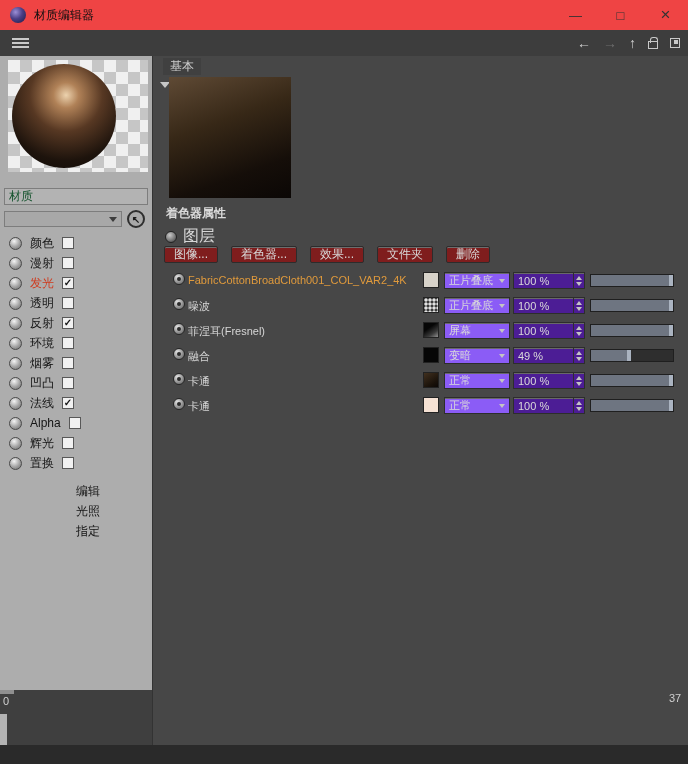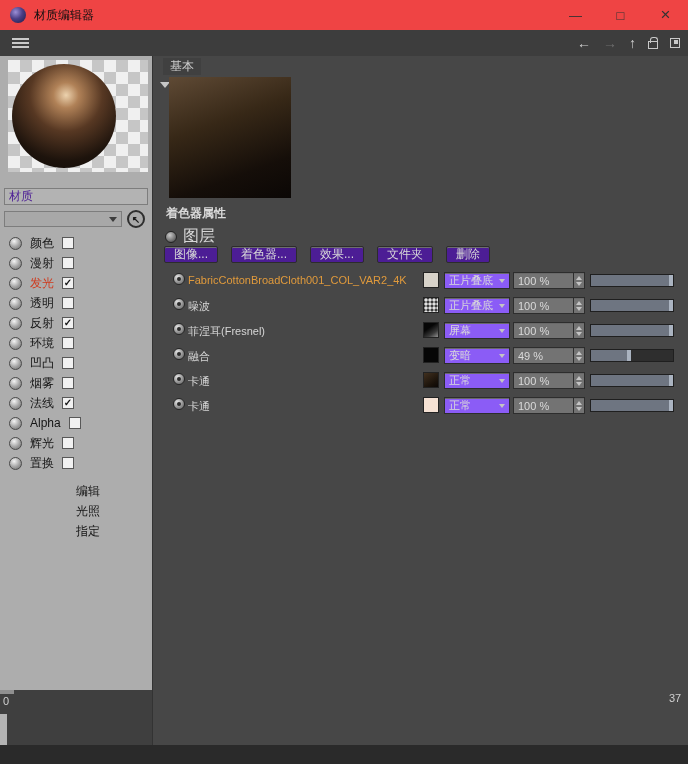--- a/index.html
+++ b/index.html
@@ -34,21 +34,21 @@
 
   
   .left-panel { position:absolute; left:0; top:56px; width:152px; height:634px; background:#adadad; }
   .preview { position:absolute; left:8px; top:4px; width:140px; height:112px; background:#f0f0f0;
     background-image:linear-gradient(45deg,#c6c6c6 25%,transparent 25%,transparent 75%,#c6c6c6 75%),
                      linear-gradient(45deg,#c6c6c6 25%,transparent 25%,transparent 75%,#c6c6c6 75%);
     background-size:24px 24px; background-position:0 0,12px 12px; }
   .sphere { position:absolute; left:4px; top:4px; width:104px; height:104px; border-radius:50%;
     background:radial-gradient(circle at 52% 30%, #ecd2ae 0%, #b08157 14%, #573823 40%, #1d130c 72%, #0c0805 100%); }
   .mat-name-field { position:absolute; left:4px; top:132px; width:144px; height:17px;
-    background:#b3b3b3; border:1px solid #7d7d7d; font-size:12px; color:#4c1d95;
+    background:#b3b3b3; border:1px solid #7d7d7d; font-size:12px; color:#14532d;
     line-height:15px; padding-left:4px; }
   .mat-combo { position:absolute; left:4px; top:155px; width:118px; height:16px;
     background:#a8a8a8; border:1px solid #7d7d7d; display:flex; align-items:center; justify-content:flex-end; }
   .mat-combo .tri { width:0; height:0; border-left:4px solid transparent; border-right:4px solid transparent;
     border-top:5px solid #3c3c3c; margin-right:4px; }
   .picker { position:absolute; left:127px; top:154px; width:18px; height:18px; border-radius:50%;
     border:2px solid #2e2e2e; background:#a8a8a8; display:flex; align-items:center; justify-content:center;
     font-size:10px; color:#1a1a1a; font-weight:bold; }
   .channels { position:absolute; left:0; top:177px; width:152px; }
   .ch-row { height:20px; display:flex; align-items:center; padding-left:9px; }
@@ -71,21 +71,21 @@
   .collapse-tri { position:absolute; left:7px; top:26px; width:0; height:0;
     border-left:5px solid transparent; border-right:5px solid transparent; border-top:6px solid #c7c7c7; }
   .tex-preview { position:absolute; left:16px; top:21px; width:122px; height:121px;
     background:linear-gradient(160deg, #5f4a35 0%, #372817 38%, #150e09 75%, #0b0705 100%); }
   .section-title { position:absolute; left:13px; top:149px; font-size:12px; font-weight:bold; color:#dadada; }
   .layer-type-row { position:absolute; left:12px; top:170px; display:flex; align-items:center; }
   .radio-ico { width:12px; height:12px; border-radius:50%; border:1px solid #232323;
     background:radial-gradient(circle at 38% 32%, #c9c9c9, #5e5e5e 75%); }
   .layer-type-label { font-size:16px; color:#d6d6d6; margin-left:6px; }
   .btn-row { position:absolute; left:11px; top:190px; display:flex; gap:13px; }
-  .sbtn { height:17px; padding:0 9px; font-size:12px; color:#d8d8d8; background:#4c1d95;
+  .sbtn { height:17px; padding:0 9px; font-size:12px; color:#d8d8d8; background:#7f1d1d;
     border:1px solid #2c2c2c; box-shadow:inset 0 1px 0 #6e6e6e; border-radius:2px;
     display:flex; align-items:center; }
   .layers { position:absolute; left:0; top:212px; width:536px; }
   .layer-row { position:relative; height:25px; width:496px; }
   .eye { position:absolute; left:20px; top:5px; width:12px; height:12px; border-radius:50%;
     border:1px solid #262626; background:radial-gradient(circle at 35% 30%, #e4e4e4, #8c8c8c 60%, #5e5e5e); }
   .eye:after { content:''; position:absolute; left:3px; top:3px; width:4px; height:4px; border-radius:50%;
     background:#2b2b2b; }
   .layer-name { position:absolute; left:35px; top:6px; font-size:11px; color:#d6d6d6; white-space:nowrap; }
   .thumb { position:absolute; left:270px; top:4px; width:16px; height:16px; border:1px solid #222; }
@@ -96,21 +96,21 @@
   .thumb-fresnel { background:linear-gradient(145deg, #060606 35%, #3a3a3a 70%, #909090 100%); }
   .thumb-black { background:#060606; }
   .thumb-brown { background:linear-gradient(145deg, #41301f 0%, #1a120a 70%, #0c0806 100%); }
   .thumb-cream { background:#f6e2d4; }
   .blend-dd { position:absolute; left:291px; top:4px; width:66px; height:17px; background:#8b5cf6;
     border:1px solid #2d2d2d; box-shadow:inset 0 1px 0 #696969; display:flex; align-items:center;
     justify-content:space-between; padding:0 4px; }
   .blend-dd .txt { font-size:11px; color:#dadada; white-space:nowrap; }
   .blend-dd .tri { width:0; height:0; border-left:3px solid transparent; border-right:3px solid transparent;
     border-top:4px solid #c4c4c4; }
-  .spin { position:absolute; left:360px; top:4px; width:72px; height:17px; background:#737373;
+  .spin { position:absolute; left:360px; top:4px; width:72px; height:17px; background:#4c1d95;
     border:1px solid #2d2d2d; box-shadow:inset 0 1px 0 #696969; display:flex; align-items:center; }
   .spin .txt { font-size:11px; color:#dadada; padding-left:4px; flex:1; }
   .spin .arrows { width:11px; height:100%; border-left:1px solid #2d2d2d; display:flex; flex-direction:column;
     align-items:center; justify-content:center; gap:2px; }
   .spin .a-up { width:0; height:0; border-left:3px solid transparent; border-right:3px solid transparent;
     border-bottom:4px solid #c4c4c4; }
   .spin .a-dn { width:0; height:0; border-left:3px solid transparent; border-right:3px solid transparent;
     border-top:4px solid #c4c4c4; }
   .slider { position:absolute; left:437px; top:6px; width:84px; height:13px; background:#2e2e2e;
     border:1px solid #1f1f1f; }
@@ -198,28 +198,28 @@
       </div>
     <div class="ch-row">
         <span class="ch-ball"></span>
         <span class="ch-label">环境</span>
         <span class="ch-check">
           <i></i>
         </span>
       </div>
     <div class="ch-row">
         <span class="ch-ball"></span>
+        <span class="ch-label">烟雾</span>
+        <span class="ch-check">
+          <i></i>
+        </span>
+      </div>
+    <div class="ch-row">
+        <span class="ch-ball"></span>
         <span class="ch-label">凹凸</span>
-        <span class="ch-check">
-          <i></i>
-        </span>
-      </div>
-    <div class="ch-row">
-        <span class="ch-ball"></span>
-        <span class="ch-label">烟雾</span>
         <span class="ch-check">
           <i></i>
         </span>
       </div>
     <div class="ch-row">
         <span class="ch-ball"></span>
         <span class="ch-label">法线</span>
         <span class="ch-check">
           <i>✓</i>
         </span>

